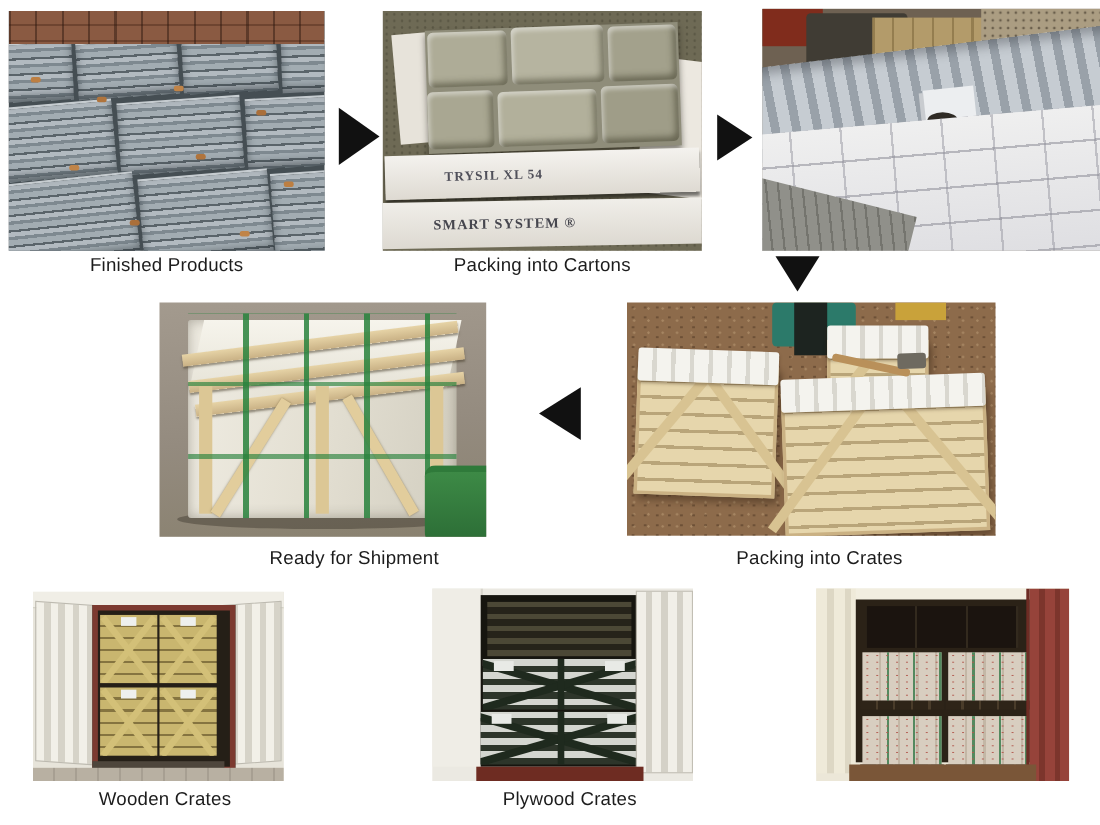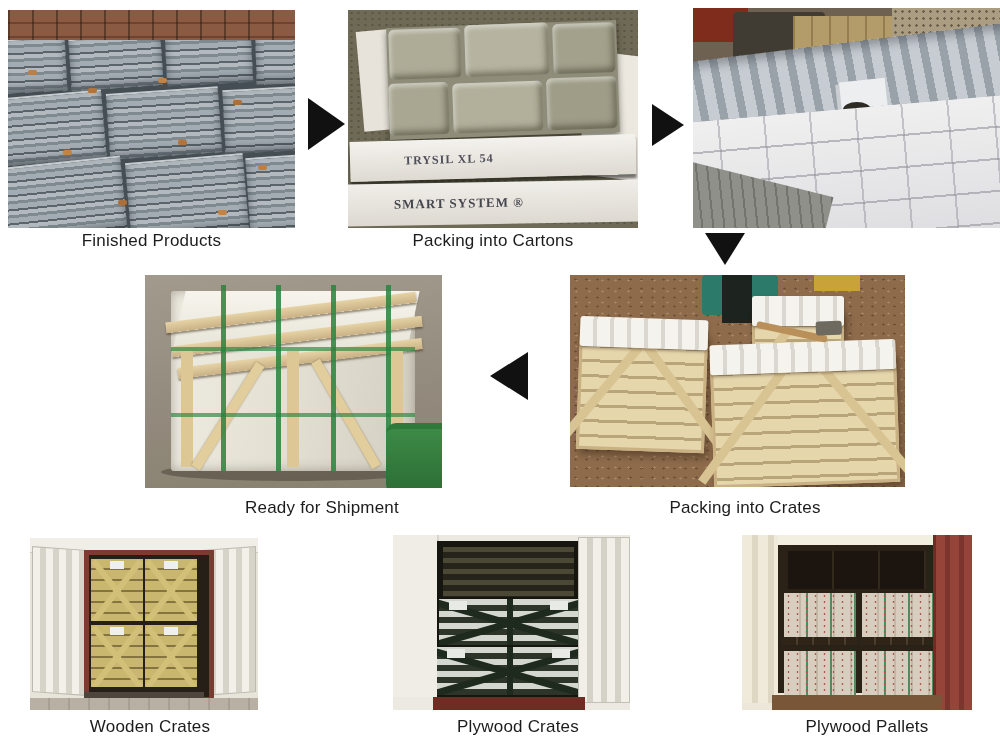--- a/index.html
+++ b/index.html
@@ -380,15 +380,14 @@
       <div class="p8-stack k4">
           <div class="base"></div>
         </div>
     </div>
     <div class="p8-doorR"></div>
     <div class="p8-floor"></div>
   </div>
 
   <div class="caption cap7">Plywood Crates</div>
   <div class="caption cap6">Wooden Crates</div>
-  <div class="caption cap8">Plywood Pallets</div>
 
 </div>
 
 </body></html>

